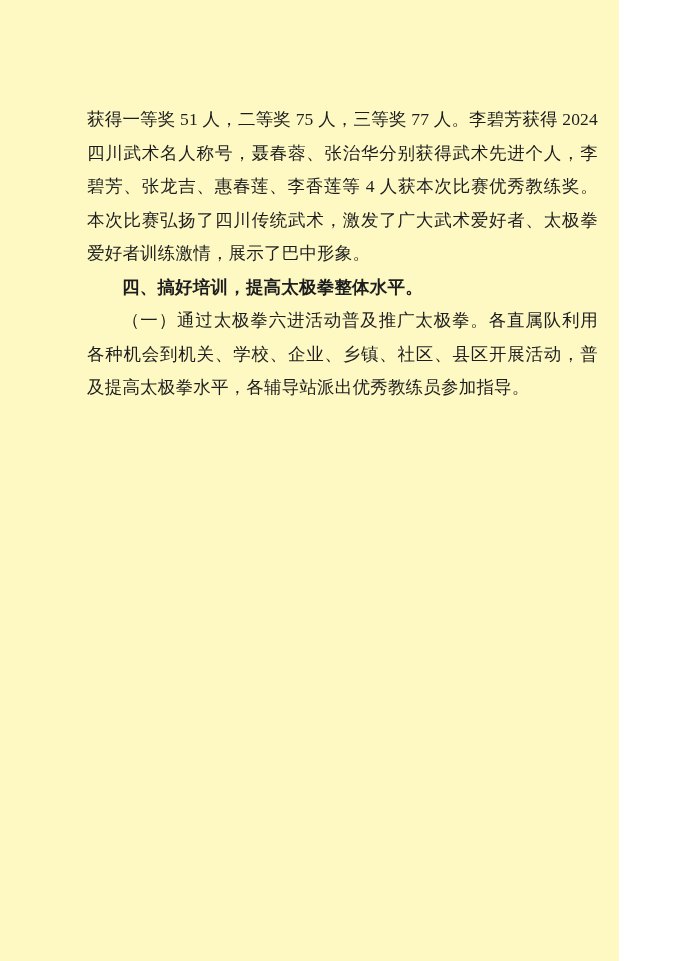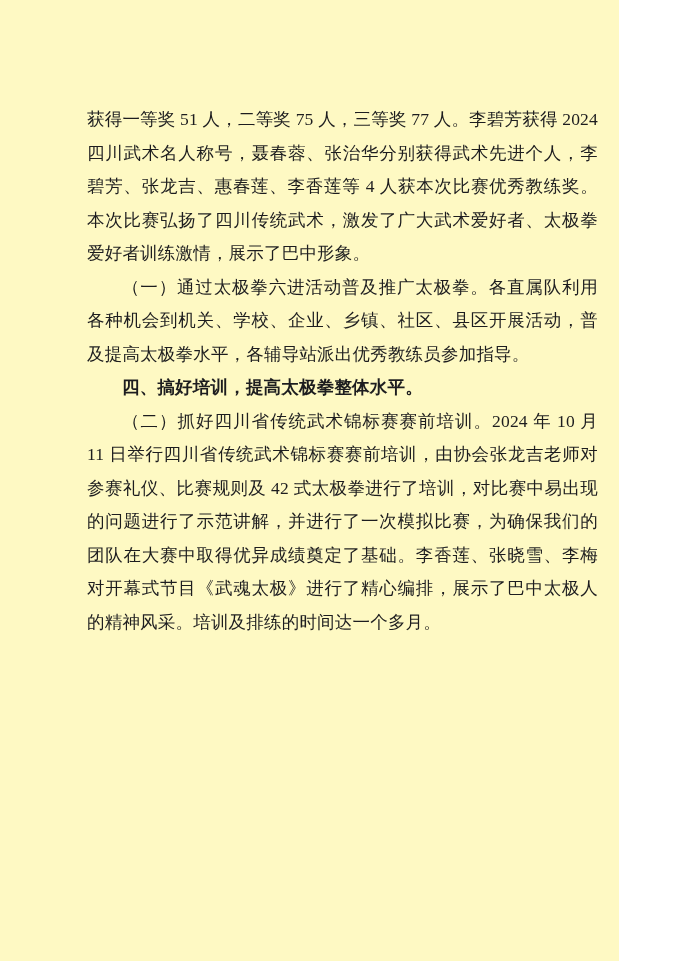--- a/index.html
+++ b/index.html
@@ -38,17 +38,16 @@
   .para.bold {
     font-weight: bold;
   }
 </style>
 </head>
 <body>
 
 <div class="page">
   <div class="text-block">
     <p class="para">获得一等奖 51 人，二等奖 75 人，三等奖 77 人。李碧芳获得 2024 四川武术名人称号，聂春蓉、张治华分别获得武术先进个人，李碧芳、张龙吉、惠春莲、李香莲等 4 人获本次比赛优秀教练奖。本次比赛弘扬了四川传统武术，激发了广大武术爱好者、太极拳爱好者训练激情，展示了巴中形象。</p>
+    <p class="para indent bold">四、搞好培训，提高太极拳整体水平。</p>
     <p class="para indent">（一）通过太极拳六进活动普及推广太极拳。各直属队利用各种机会到机关、学校、企业、乡镇、社区、县区开展活动，普及提高太极拳水平，各辅导站派出优秀教练员参加指导。</p>
-    <p class="para indent bold">四、搞好培训，提高太极拳整体水平。</p>
-    <p class="para indent">（二）抓好四川省传统武术锦标赛赛前培训。2024 年 10 月 11 日举行四川省传统武术锦标赛赛前培训，由协会张龙吉老师对参赛礼仪、比赛规则及 42 式太极拳进行了培训，对比赛中易出现的问题进行了示范讲解，并进行了一次模拟比赛，为确保我们的团队在大赛中取得优异成绩奠定了基础。李香莲、张晓雪、李梅对开幕式节目《武魂太极》进行了精心编排，展示了巴中太极人的精神风采。培训及排练的时间达一个多月。</p>
   </div>
 </div>
 
 </body></html>

